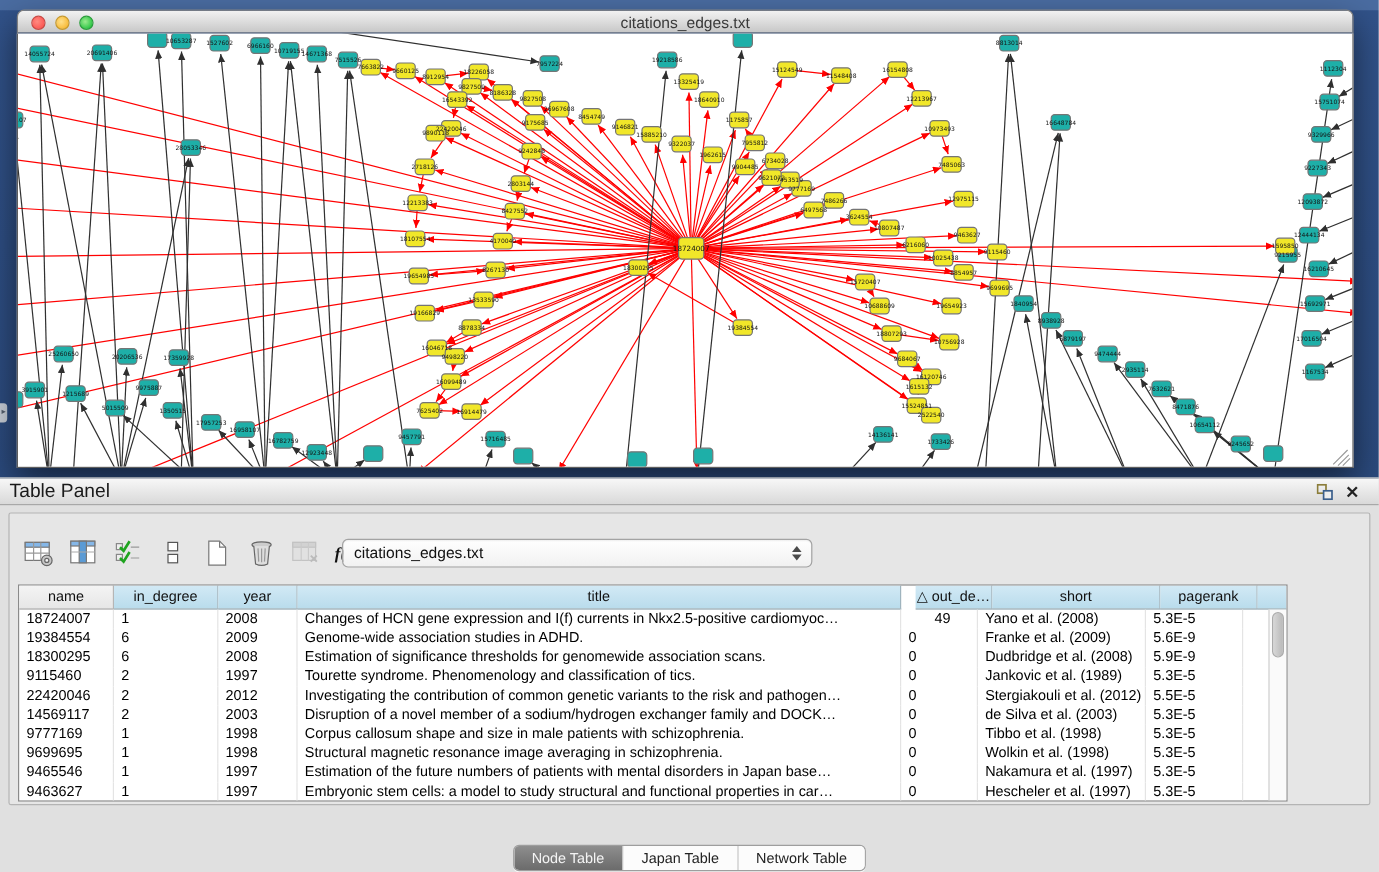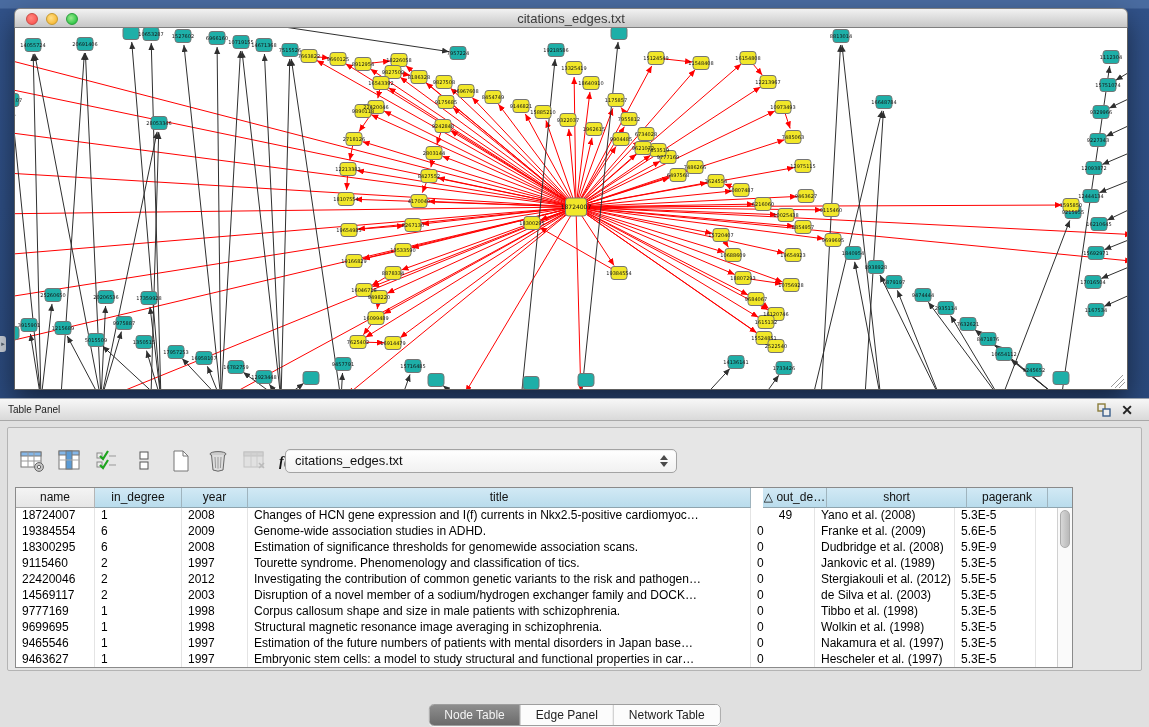--- a/index.html
+++ b/index.html
@@ -22,21 +22,21 @@
   .win-title { position:absolute; left:0; right:0; top:0; height:20px; line-height:19px; text-align:center;
              font-size:13px; color:#3A3A3A; }
   .canvas { position:absolute; left:0; top:20px; width:1114px; height:362px; background:#FFFFFF;
              border-left:1px solid #5E5E5E; border-right:1px solid #5E5E5E; border-bottom:1px solid #5E5E5E; overflow:hidden; }
   .canvas svg { display:block; }
 
   
   .table-panel { position:absolute; left:0; top:398px; width:1149px; height:329px; background:#E0E0E0; border-top:1px solid #98A1AD; }
   .panel-header { position:absolute; left:0; top:0; width:100%; height:22px;
              background:linear-gradient(#F7F7F7,#D9D9D9); border-bottom:1px solid #A8A8A8; }
-  .panel-title { position:absolute; left:8px; top:0; line-height:21px; font-size:10px; color:#1A1A1A; }
+  .panel-title { position:absolute; left:8px; top:0; line-height:21px; font-size:16px; color:#1A1A1A; }
   .panel-float-btn { position:absolute; right:38px; top:4px; width:14px; height:14px; cursor:default; }
   .panel-close-btn { position:absolute; right:14px; top:2px; width:16px; height:18px; font-size:14px; font-weight:bold;
              color:#222; text-align:center; line-height:18px; }
   .panel-body { position:absolute; left:7px; top:28px; width:1135px; height:244px;
              background:#E6E6E6; border:1px solid #B4B4B4; border-radius:2px; }
 
   .toolbar { position:absolute; left:10px; top:18px; height:30px; display:flex; align-items:center; gap:7px; }
   .tool-btn { width:30px; height:28px; background:transparent; border:none; display:flex; align-items:center; justify-content:center; }
   .tool-btn.disabled { opacity:.45; }
   .combo { position:absolute; left:277px; top:21px; width:392px; height:24px; background:linear-gradient(#FFFFFF,#F1F1F1);
@@ -646,21 +646,21 @@
             <div class="g-cell" style="width: 140px;">Yano et al. (2008)</div>
             <div class="g-cell" style="width: 81px;">5.3E-5</div>
           </div>
           <div class="grid-row">
             <div class="g-cell" style="width: 79px;">19384554</div>
             <div class="g-cell" style="width: 87px;">6</div>
             <div class="g-cell" style="width: 66px;">2009</div>
             <div class="g-cell" style="width: 503px;">Genome-wide association studies in ADHD.</div>
             <div class="g-cell" style="width: 64px;">0</div>
             <div class="g-cell" style="width: 140px;">Franke et al. (2009)</div>
-            <div class="g-cell" style="width: 81px;">5.6E-5</div>
+            <div class="g-cell" style="width: 81px;">5.6E-9</div>
           </div>
           <div class="grid-row">
             <div class="g-cell" style="width: 79px;">18300295</div>
             <div class="g-cell" style="width: 87px;">6</div>
             <div class="g-cell" style="width: 66px;">2008</div>
             <div class="g-cell" style="width: 503px;">Estimation of significance thresholds for genomewide association scans.</div>
             <div class="g-cell" style="width: 64px;">0</div>
             <div class="g-cell" style="width: 140px;">Dudbridge et al. (2008)</div>
             <div class="g-cell" style="width: 81px;">5.9E-9</div>
           </div>
@@ -728,18 +728,18 @@
             <div class="g-cell" style="width: 81px;">5.3E-5</div>
           </div>
         </div>
       <div class="vscroll">
         <div class="vthumb"></div>
       </div>
     </div>
 
     <div class="tabbar" id="tabbar">
         <button class="tab selected">Node Table</button>
-        <button class="tab">Edge Panel</button>
+        <button class="tab">Japan Table</button>
         <button class="tab">Network Table</button>
       </div>
 
   </div>
 </div>
 
 </body></html>

